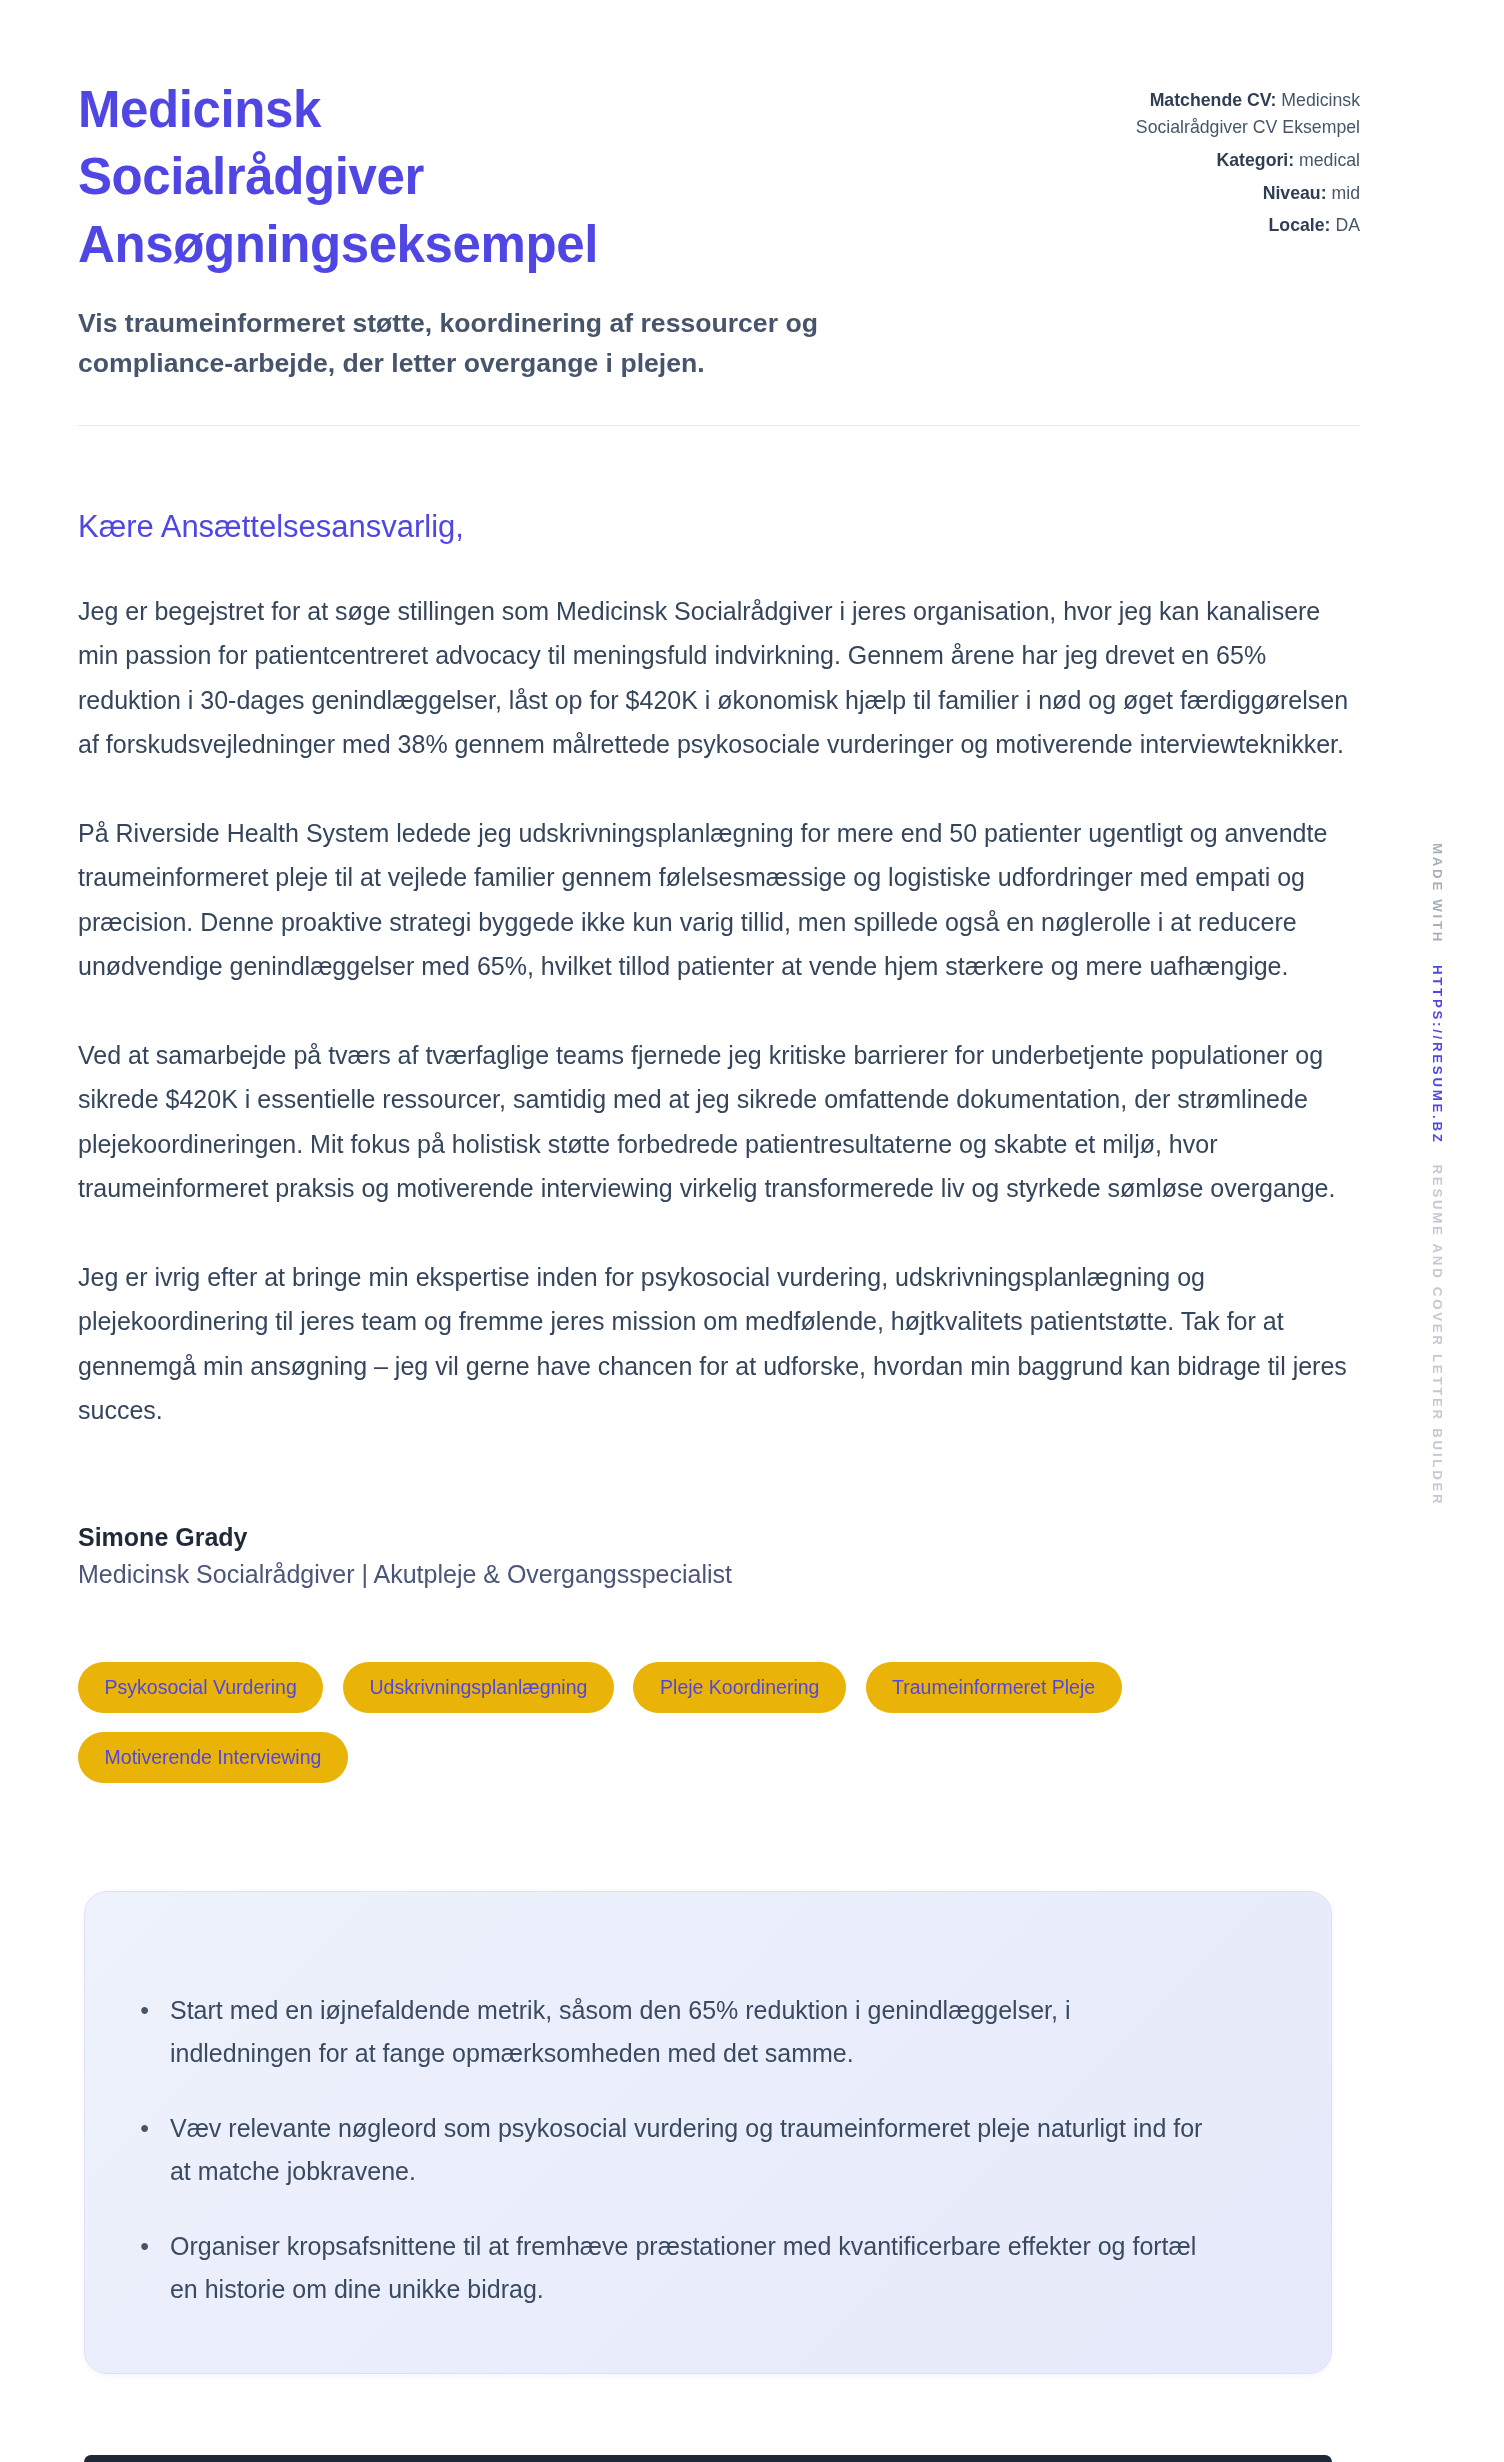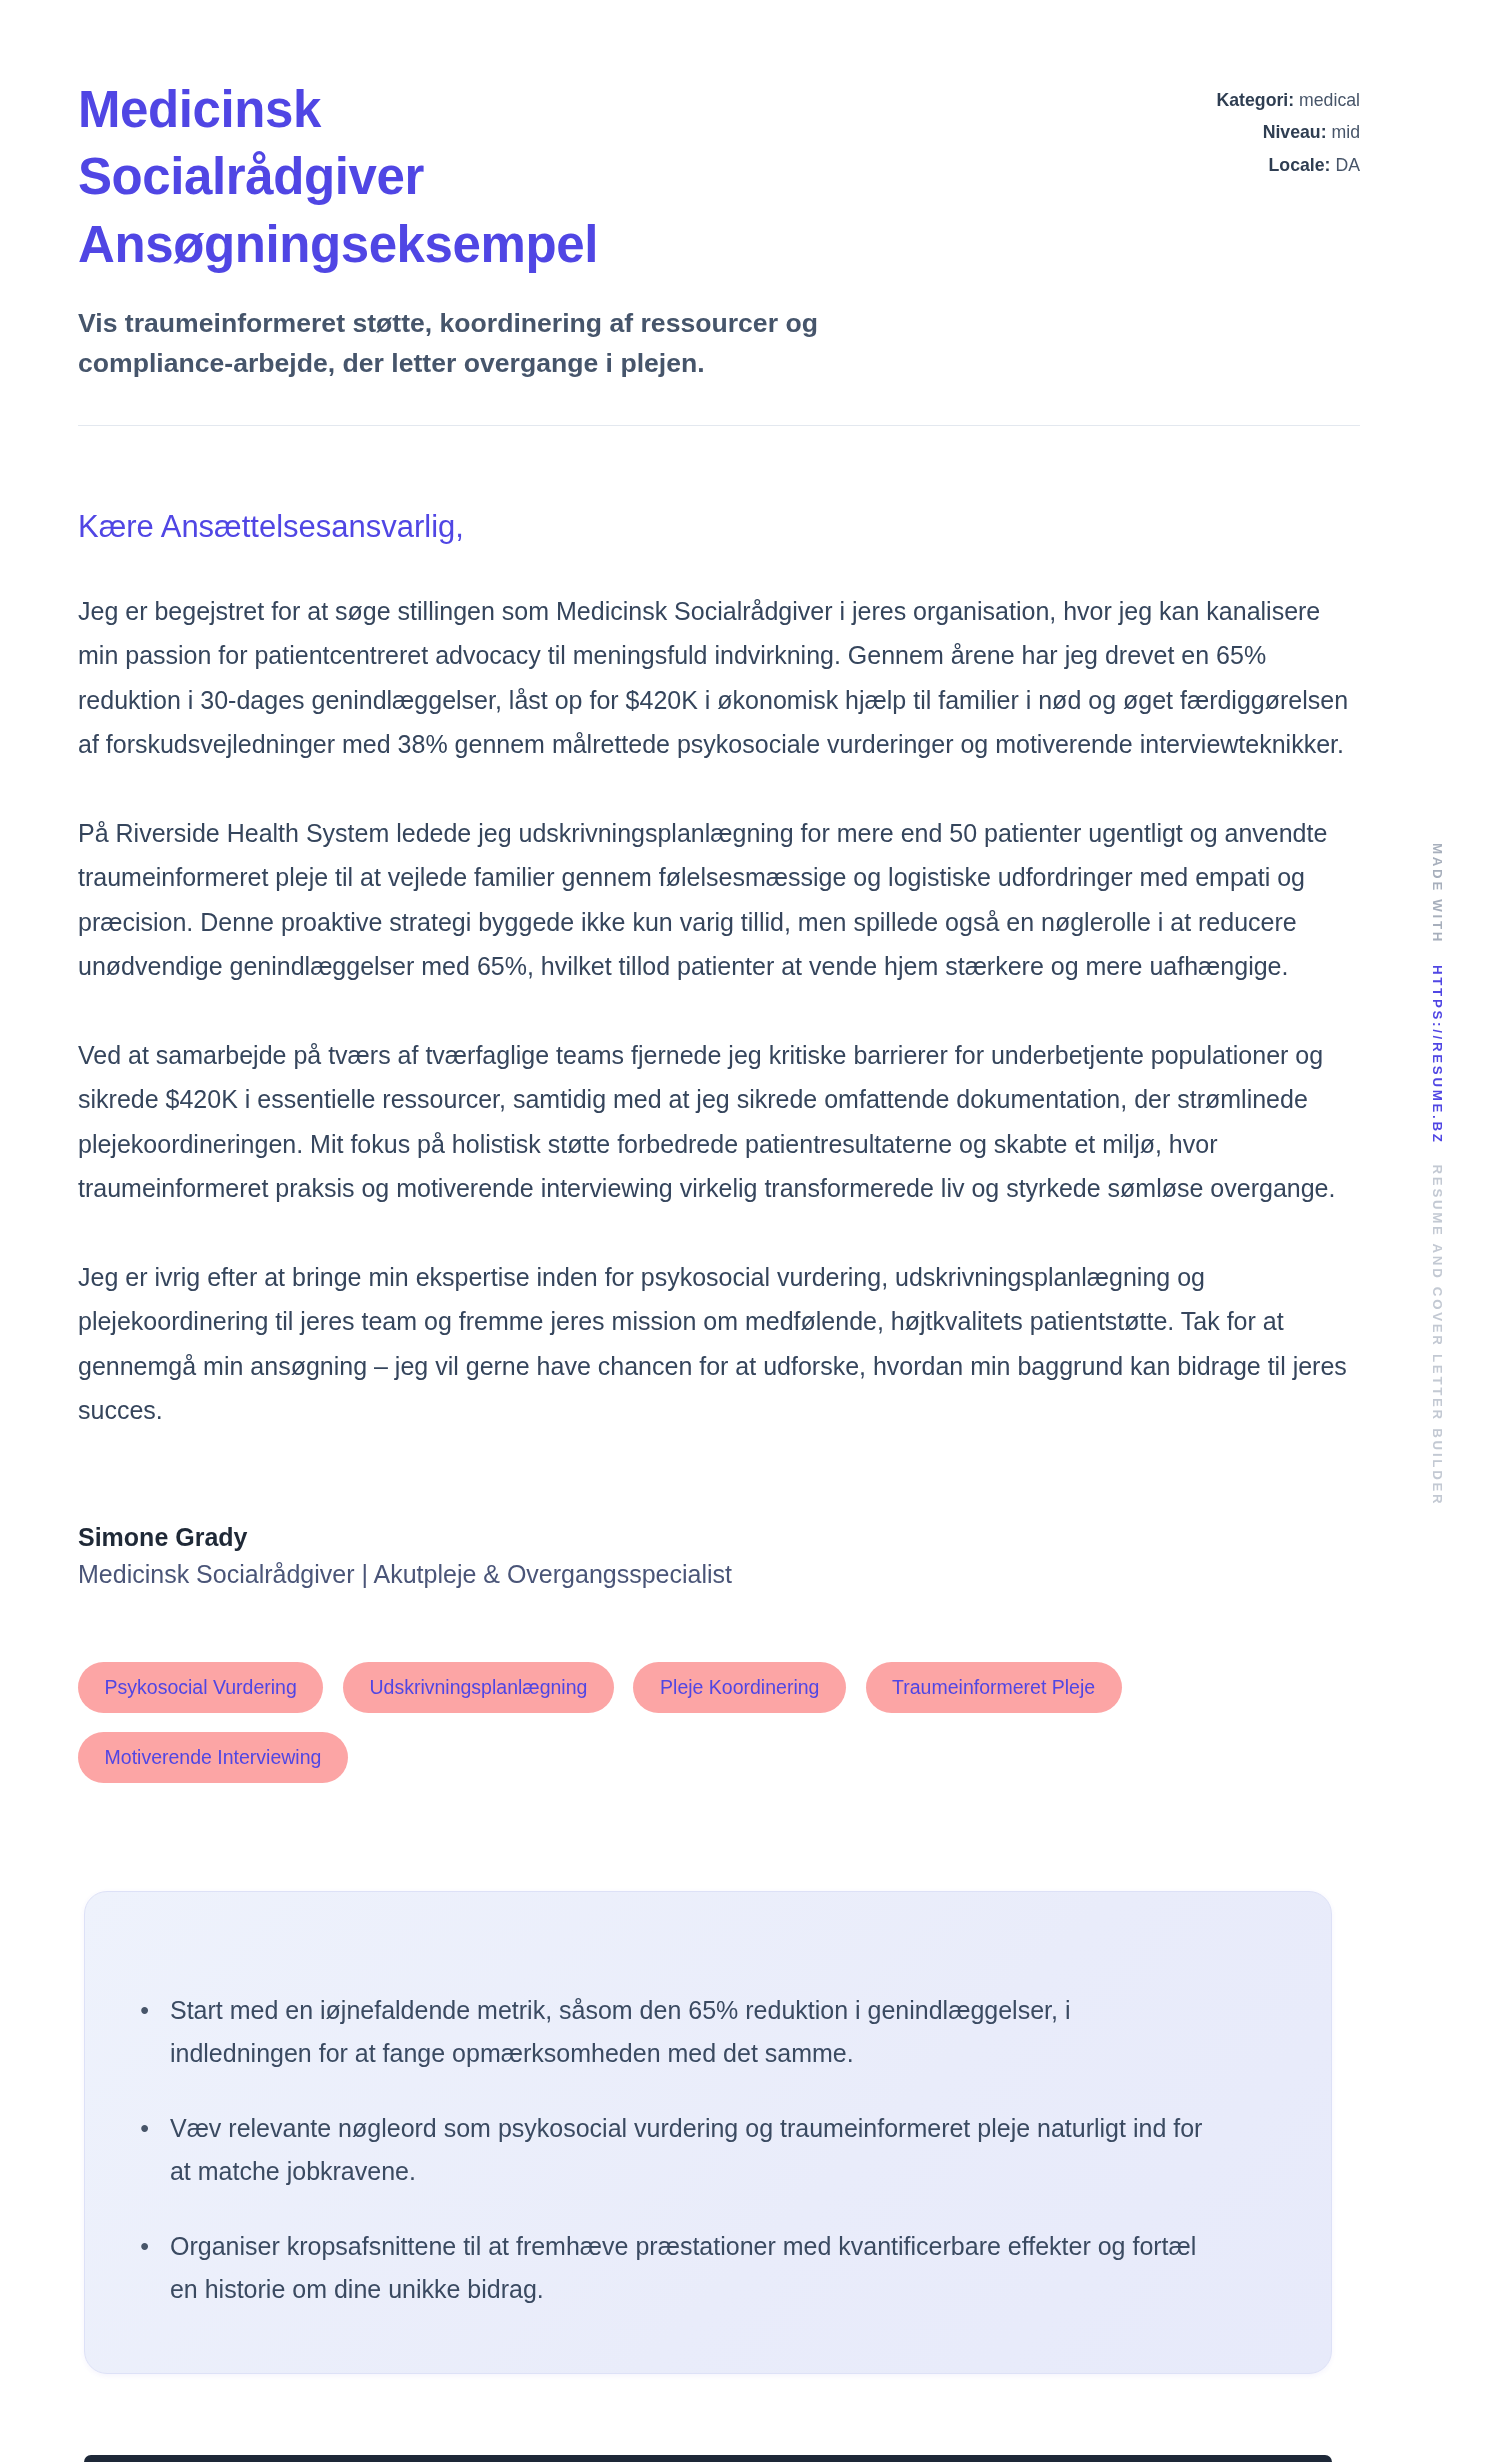--- a/index.html
+++ b/index.html
@@ -87,21 +87,21 @@
 
   
   .tags {
     margin-top: 73px;
     display: flex;
     flex-wrap: wrap;
     gap: 19.5px;
     max-width: 1151px;
   }
   .tag {
-    background: #fca5a5;
+    background: #eab308;
     color: #5046e4;
     font-size: 19.5px;
     font-weight: 500;
     padding: 14px 26.6px;
     border-radius: 26.6px;
     white-space: nowrap;
   }
 
   
   .hint-card {
@@ -174,20 +174,24 @@
 
 <div class="page">
 
   <div class="header-row">
     <div class="header-left">
       <h1 class="page-title">Medicinsk Socialrådgiver Ansøgningseksempel</h1>
       <div class="page-subtitle">Vis traumeinformeret støtte, koordinering af ressourcer og compliance-arbejde, der letter overgange i plejen.</div>
     </div>
     <div class="meta-block">
       <div class="meta-line">
+        <strong>Matchende CV:</strong>
+        <span>Medicinsk Socialrådgiver CV Eksempel</span>
+      </div>
+      <div class="meta-line">
         <strong>Kategori:</strong>
         <span>medical</span>
       </div>
       <div class="meta-line">
         <strong>Niveau:</strong>
         <span>mid</span>
       </div>
       <div class="meta-line">
         <strong>Locale:</strong>
         <span>DA</span>

